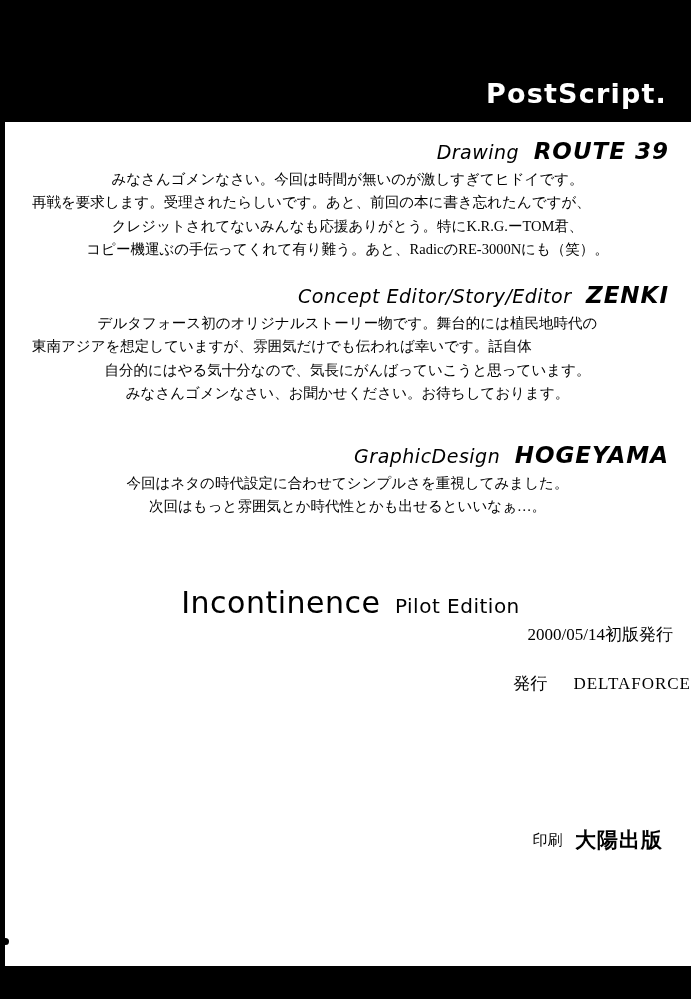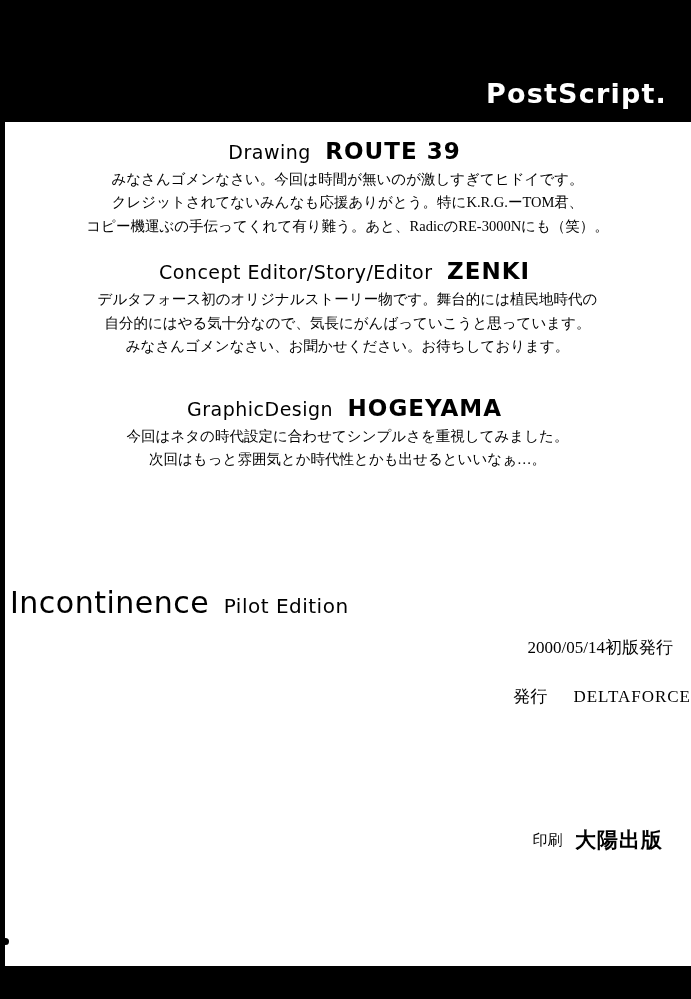--- a/index.html
+++ b/index.html
@@ -61,24 +61,25 @@
     left: 20px;
     top: 122px;
     width: 655px;
   }
 
   .section {
     margin-bottom: 6px;
   }
 
   .sec-head {
-    text-align: center;
+    text-align: right;
     white-space: nowrap;
     margin: 0 0 4px 0;
     padding-right: 6px;
+    font-style: italic;
   }
   .sec-role {
     font-family: "DejaVu Sans", sans-serif;
     font-size: 19px;
     letter-spacing: 0.5px;
   }
   .sec-name {
     font-family: "DejaVu Sans", sans-serif;
     font-weight: bold;
     font-size: 23px;
@@ -104,39 +105,39 @@
   .head-graphic   { margin-top: 36px; }
 
   
   .colophon {
     position: absolute;
     left: 0;
     top: 585px;
     width: 691px;
   }
   .colo-title-row {
-    text-align: left;
+    text-align: center;
     white-space: nowrap;
     padding-left: 10px;
   }
   .colo-title {
     font-family: "DejaVu Sans", sans-serif;
     font-size: 30px;
     letter-spacing: 0.5px;
   }
   .colo-edition {
     font-family: "DejaVu Sans", sans-serif;
     font-size: 20px;
     letter-spacing: 0.5px;
     margin-left: 10px;
   }
   .colo-date {
     text-align: right;
     padding-right: 18px;
-    margin-top: 16px;
+    margin-top: 3px;
     font-family: "Liberation Serif", serif;
     font-size: 17px;
     white-space: nowrap;
   }
   .colo-publisher {
     text-align: right;
     margin-top: 26px;
     padding-left: 14px;
     font-family: "Liberation Serif", serif;
     font-size: 17px;
@@ -186,32 +187,34 @@
 
 <div class="content">
 
   <div class="section">
     <div class="sec-head head-drawing">
       <span class="sec-role">Drawing</span>
       <span class="sec-name">ROUTE 39</span>
     </div>
     <div class="sec-body">
       <p>みなさんゴメンなさい。今回は時間が無いのが激しすぎてヒドイです。</p>
+      <p class="al-left">再戦を要求します。受理されたらしいです。あと、前回の本に書き忘れたんですが、</p>
       <p>クレジットされてないみんなも応援ありがとう。特にK.R.G.ーTOM君、</p>
       <p>コピー機運ぶの手伝ってくれて有り難う。あと、RadicのRE-3000Nにも（笑）。</p>
     </div>
   </div>
 
   <div class="section">
     <div class="sec-head head-concept">
       <span class="sec-role">Concept Editor/Story/Editor</span>
       <span class="sec-name">ZENKI</span>
     </div>
     <div class="sec-body">
       <p>デルタフォース初のオリジナルストーリー物です。舞台的には植民地時代の</p>
+      <p class="al-left">東南アジアを想定していますが、雰囲気だけでも伝われば幸いです。話自体</p>
       <p>自分的にはやる気十分なので、気長にがんばっていこうと思っています。</p>
       <p>みなさんゴメンなさい、お聞かせください。お待ちしております。</p>
     </div>
   </div>
 
   <div class="section">
     <div class="sec-head head-graphic">
       <span class="sec-role">GraphicDesign</span>
       <span class="sec-name">HOGEYAMA</span>
     </div>

